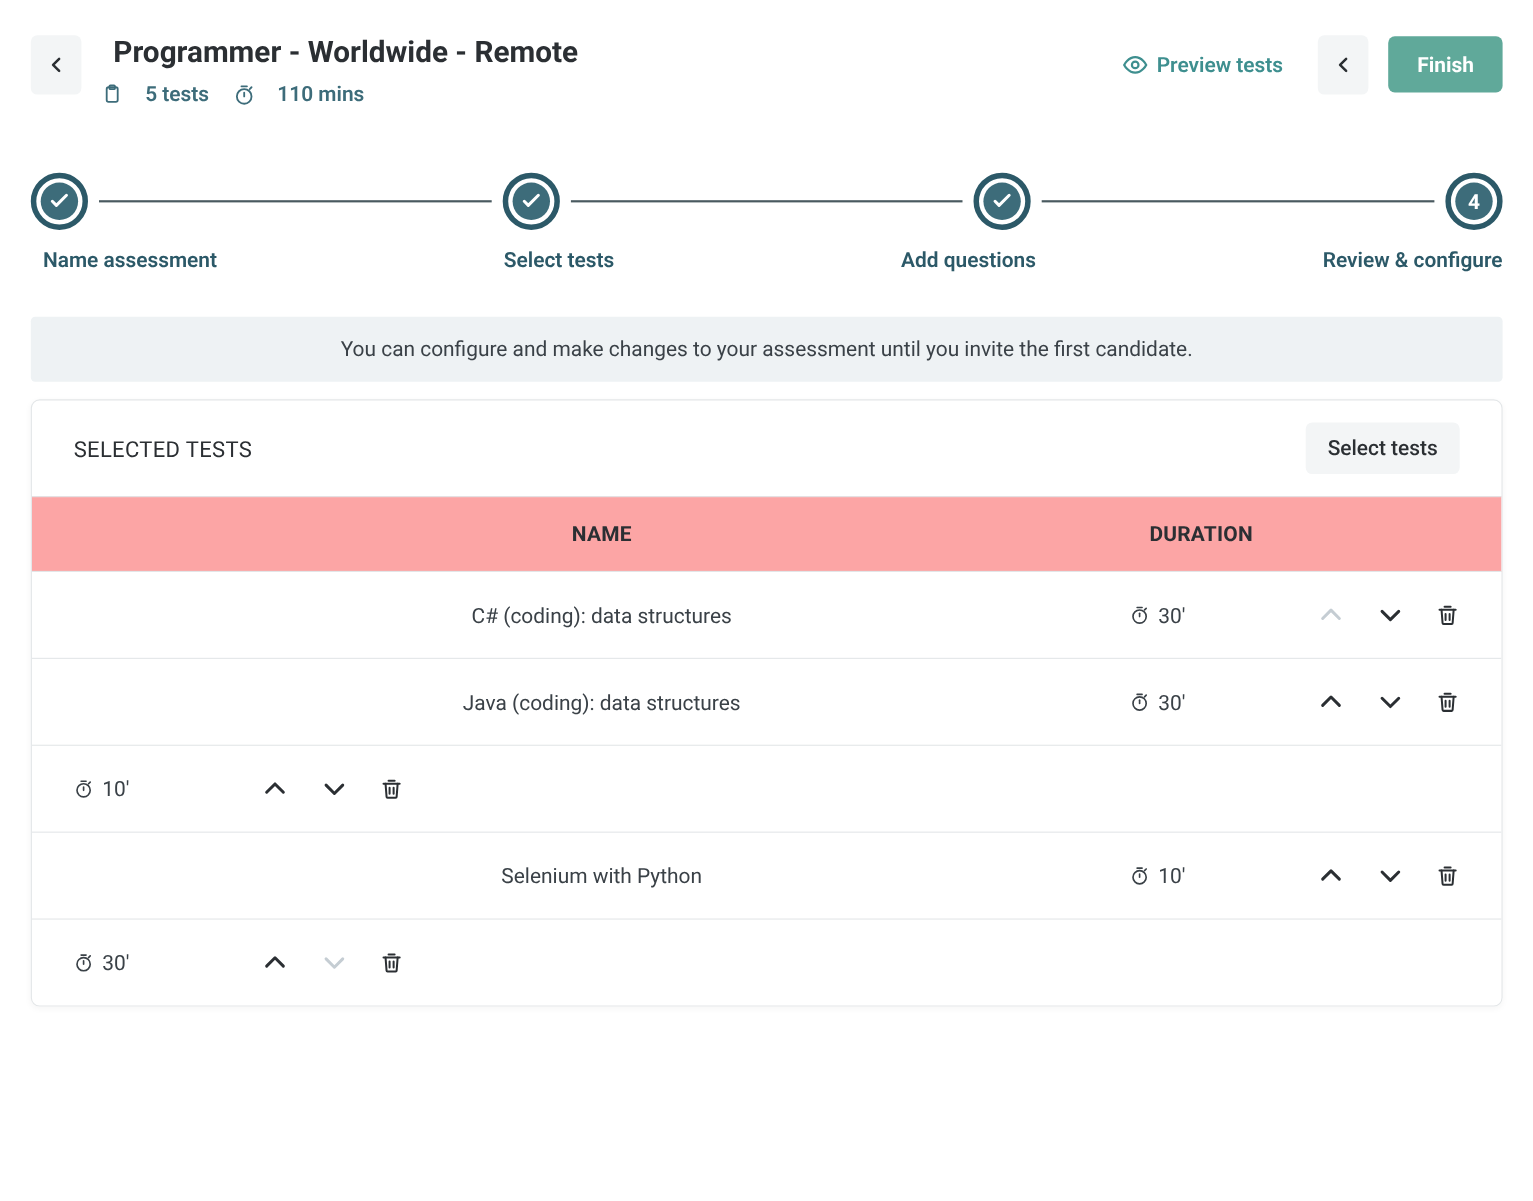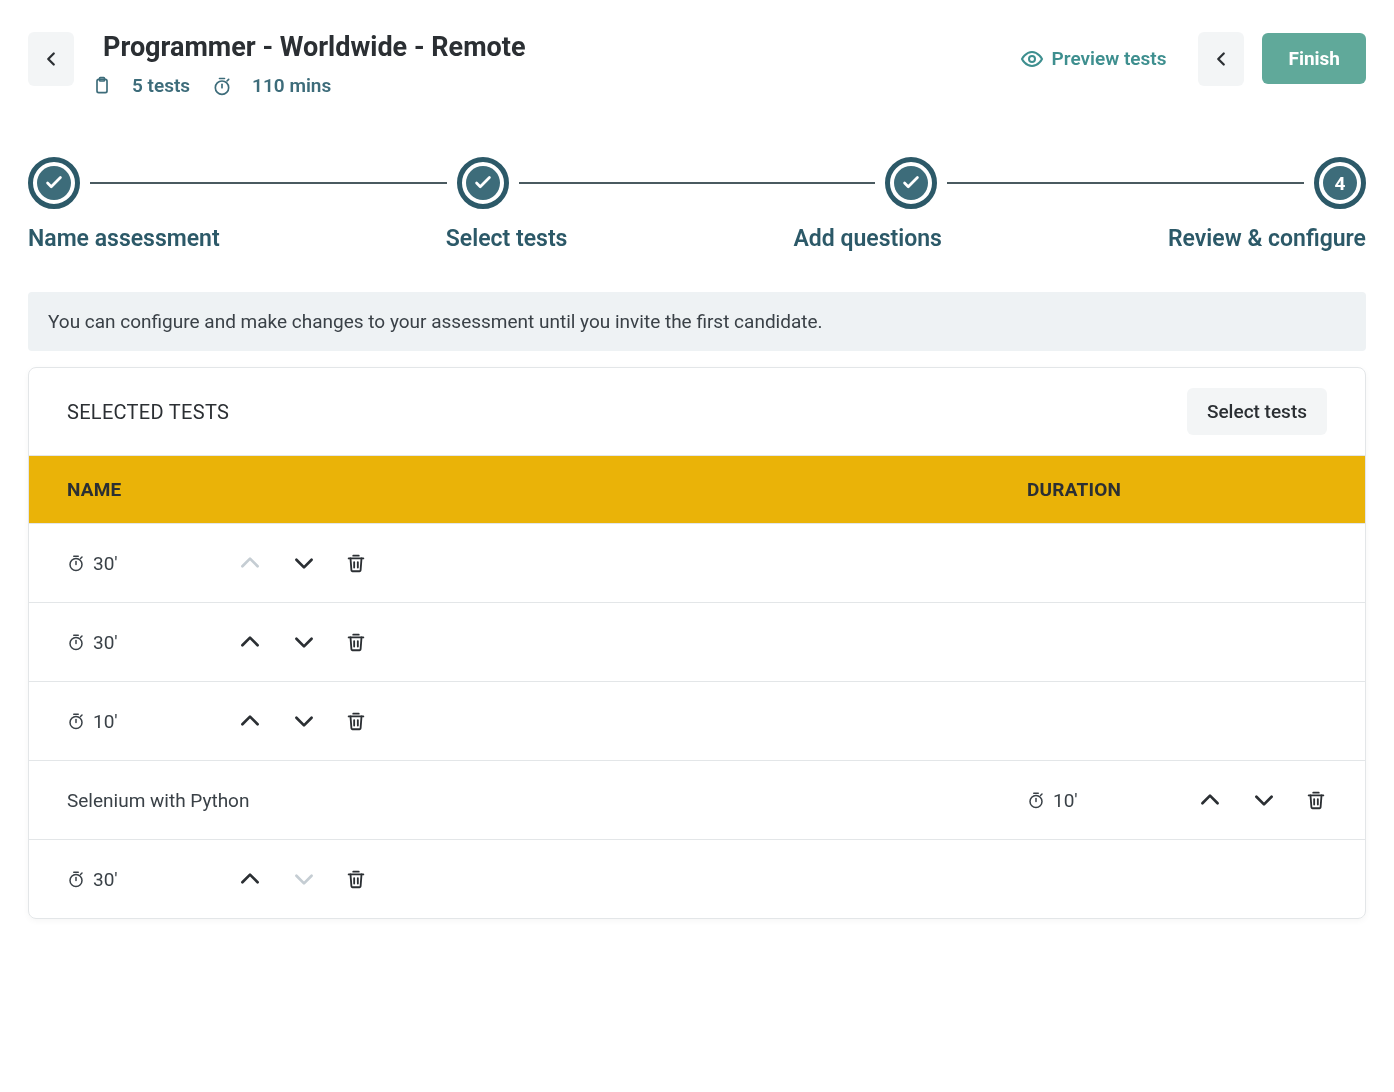--- a/index.html
+++ b/index.html
@@ -125,27 +125,27 @@
     flex: 1;
     height: 2px;
     background: #4a5a60;
     margin: 0 10px;
     position: relative;
     top: 0;
   }
   .step-labels {
     display: flex;
     justify-content: space-between;
-    padding: 16px 28px 40px 28px;
+    padding: 16px 28px 40px 39px;
     color: var(--dark-teal);
-    font-size: 23px;
+    font-size: 19px;
     font-weight: 600;
   }
 
-  .content { padding: 0 28px 40px 28px; }
+  .content { padding: 0 28px 40px 28px; text-align: center; }
   .info-banner {
     background: var(--bg-info);
     padding: 18px 20px;
     border-radius: 4px;
     font-size: 19px;
     color: #3a4147;
   }
   .card {
     margin-top: 16px;
     border: 1px solid var(--border);
@@ -173,21 +173,21 @@
     font-size: 19px;
     font-weight: 500;
     cursor: pointer;
     color: var(--text-dark);
   }
   .table-header {
     display: flex;
     padding: 22px 38px;
     border-top: 1px solid var(--border);
     border-bottom: 1px solid var(--border);
-    background: #eab308;
+    background: #fca5a5;
     font-weight: 700;
     font-size: 19px;
     letter-spacing: 0.2px;
   }
   .col-name { flex: 1; }
   .col-duration { width: 130px; }
   .col-actions { width: 170px; }
   .table-row {
     display: flex;
     align-items: center;
@@ -344,20 +344,21 @@
       <h2>SELECTED TESTS</h2>
       <div class="select-tests-btn">Select tests</div>
     </div>
     <div class="table-header">
       <div class="col-name">NAME</div>
       <div class="col-duration">DURATION</div>
       <div class="col-actions"></div>
     </div>
     <div id="rows">
         <div class="table-row">
+          <div class="col-name">C# (coding): data structures</div>
           <div class="duration-cell">
             <svg width="18" height="18" viewBox="0 0 24 24">
               <use href="#i-timer"></use>
             </svg>
             <span>30'</span>
           </div>
           <div class="actions-cell">
             <div class="action-icon disabled">
               <svg width="26" height="26" viewBox="0 0 24 24">
                 <use href="#i-chevron-up"></use>
@@ -369,20 +370,21 @@
               </svg>
             </div>
             <div class="action-icon">
               <svg width="22" height="22" viewBox="0 0 24 24">
                 <use href="#i-trash"></use>
               </svg>
             </div>
           </div>
         </div>
         <div class="table-row">
+          <div class="col-name">Java (coding): data structures</div>
           <div class="duration-cell">
             <svg width="18" height="18" viewBox="0 0 24 24">
               <use href="#i-timer"></use>
             </svg>
             <span>30'</span>
           </div>
           <div class="actions-cell">
             <div class="action-icon">
               <svg width="26" height="26" viewBox="0 0 24 24">
                 <use href="#i-chevron-up"></use>

